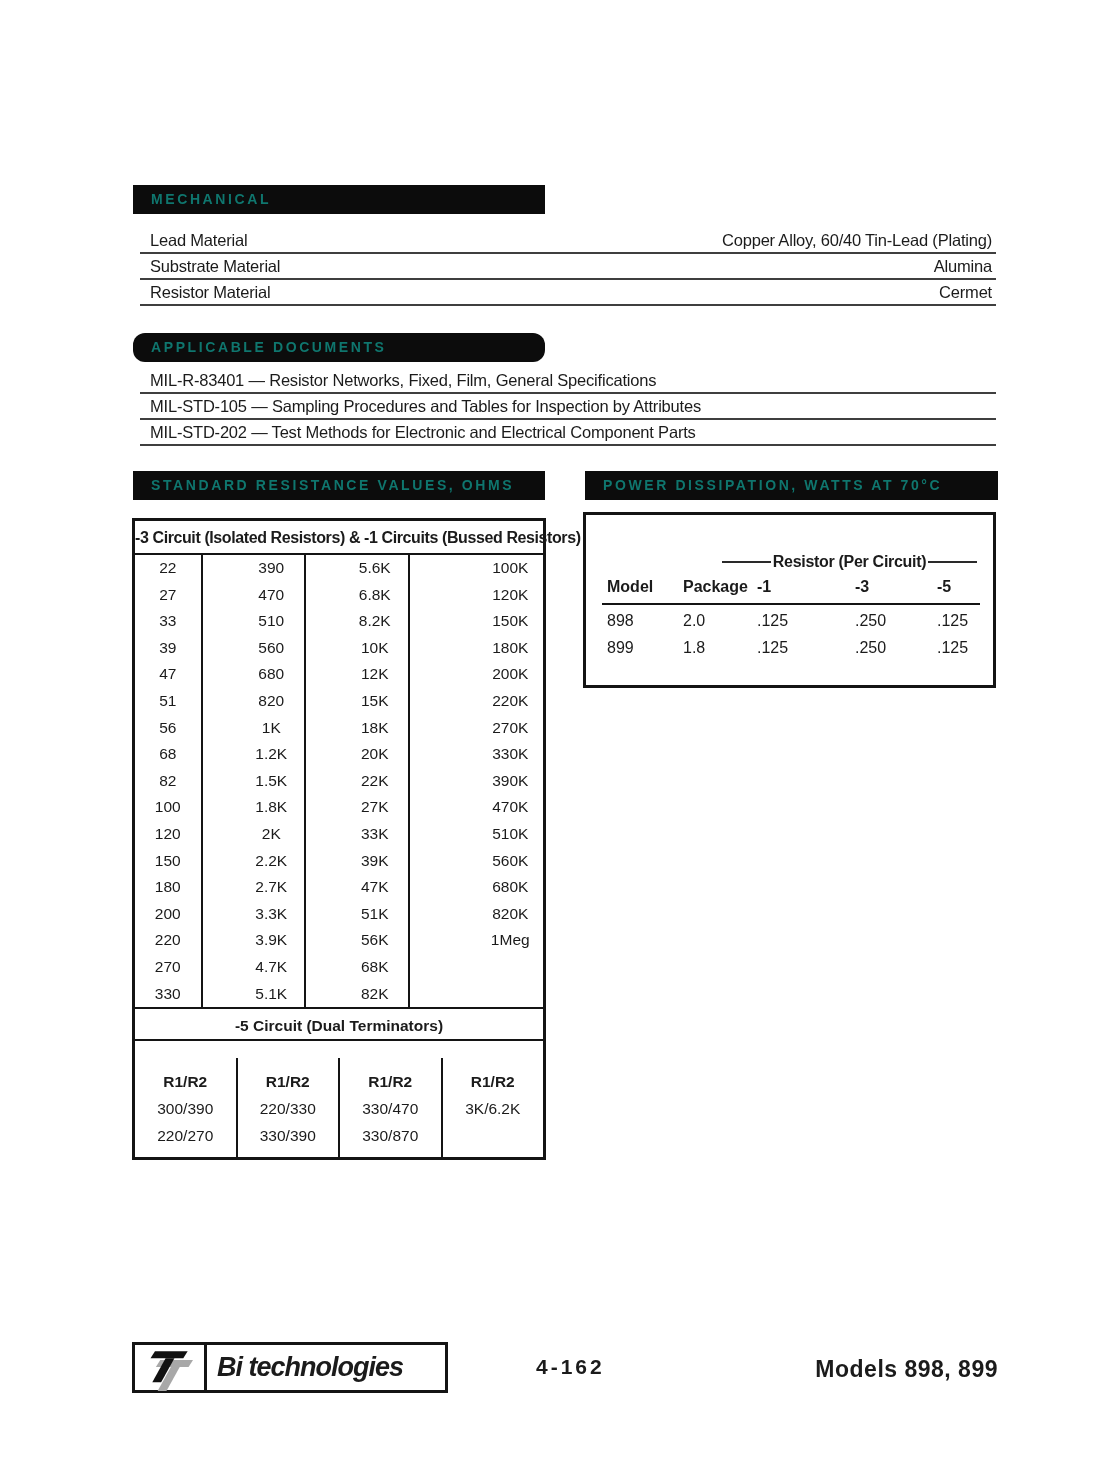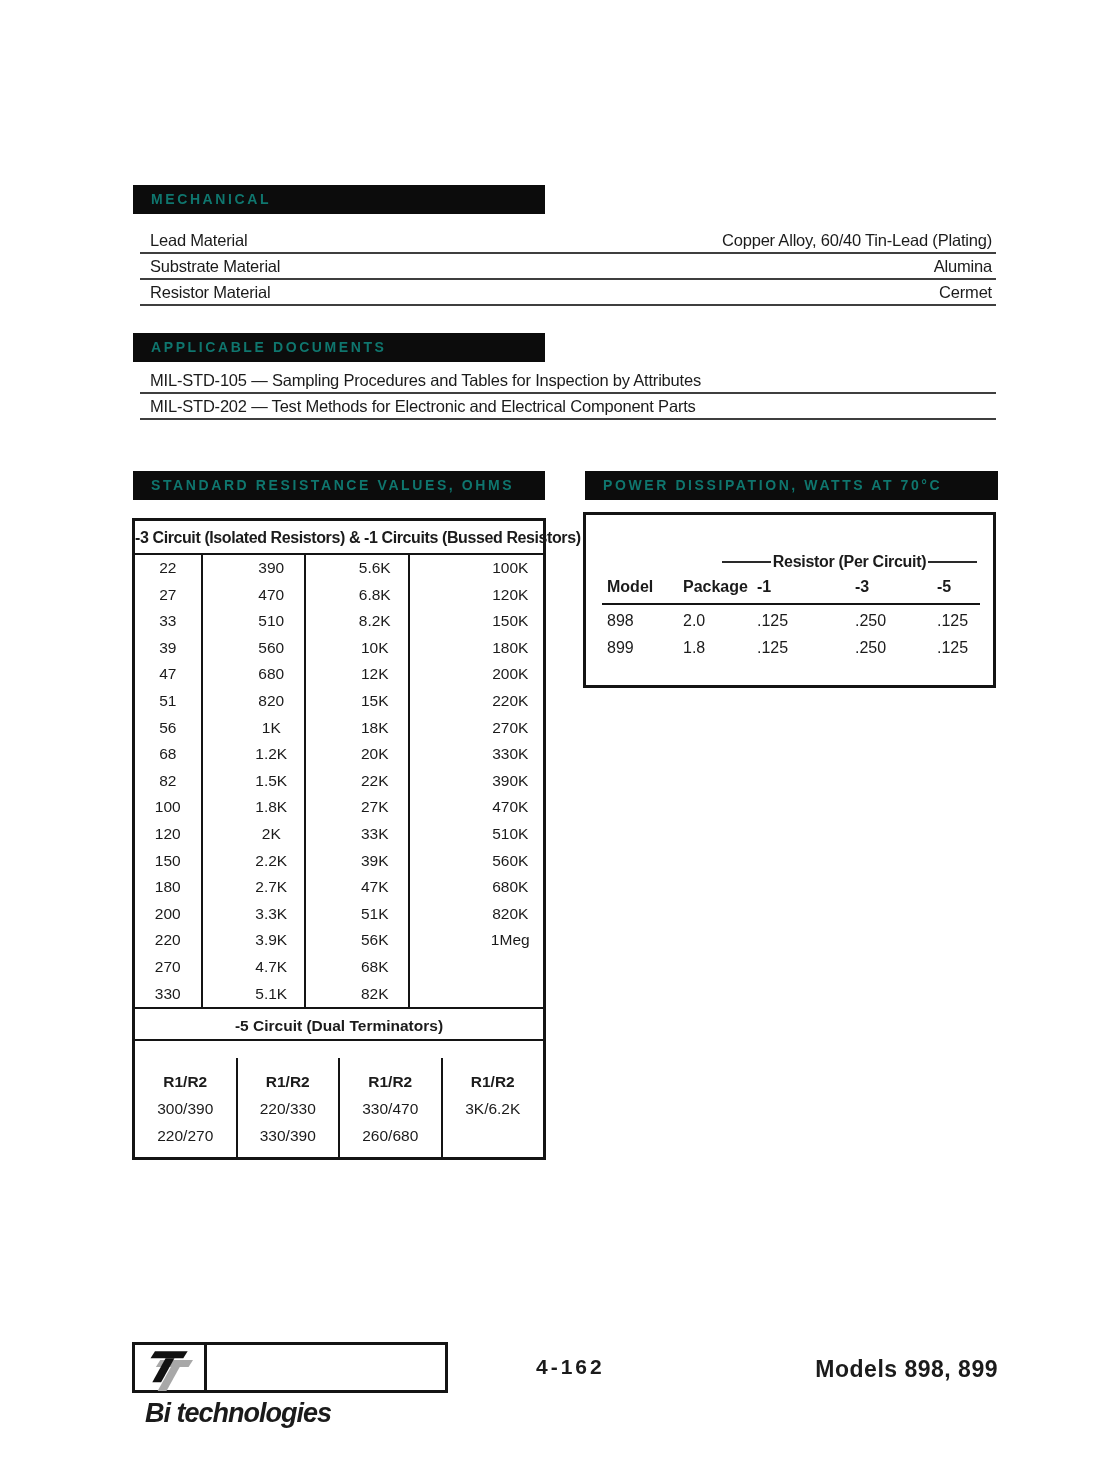--- a/index.html
+++ b/index.html
@@ -8,21 +8,21 @@
     position:relative; width:1097px; height:1466px; background:#ffffff;
     font-family:"Liberation Sans", sans-serif; color:#1b1b1b; overflow:hidden;
   }
   
   .bar {
     position:absolute; height:29px; background:#0c0c0c; color:#0f766e;
     font-size:14px; font-weight:bold; letter-spacing:2.6px;
     line-height:29px; padding-left:18px; white-space:nowrap;
   }
   .bar-mechanical { left:133px; top:185px; width:412px; }
-  .bar-docs       { left:133px; top:333px; width:412px; }
+  .bar-docs       { left:133px; top:333px; width:412px;border-radius:12px; }
   .bar-resist     { left:133px; top:471px; width:412px; }
   .bar-power      { left:585px; top:471px; width:413px; }
 
   
   .specrows { position:absolute; left:140px; width:856px; }
   .specrows-mech { top:228px; }
   .spec-row {
     height:26px; border-bottom:2px solid #3f3f3f;
     display:flex; justify-content:space-between; align-items:flex-end;
     font-size:16.5px; letter-spacing:-0.2px; line-height:24px;
@@ -84,21 +84,21 @@
   .power-grid.r1  { top:94px; }
   .power-grid.r2  { top:121px; }
   .power-grid span { height:24px; line-height:24px; white-space:nowrap; }
   .power-underline {
     position:absolute; top:88px; left:16px; width:378px; border-top:2px solid #141414;
   }
 
   
   .footer-logo-box {
     position:absolute; left:132px; top:1342px; width:316px; height:51px;
-    border:3px solid #141414; display:flex; align-items:stretch; background:#fff;flex-direction:column;
+    border:3px solid #141414; display:flex; align-items:stretch; background:#fff;
   }
   .logo-mark {
     width:72px; border-right:3px solid #141414; display:flex;
     align-items:center; justify-content:center;
   }
   .logo-text {
     flex:1 1 auto; font-weight:bold; font-style:italic; font-size:27px;
     line-height:45px; padding-left:10px; letter-spacing:-1px; white-space:nowrap;
   }
   .page-number {
@@ -126,20 +126,21 @@
       <span class="val">Alumina</span>
     </div>
     <div class="spec-row">
       <span class="lbl">Resistor Material</span>
       <span class="val">Cermet</span>
     </div>
   </div>
 
   <div class="bar bar-docs">APPLICABLE DOCUMENTS</div>
   <div class="docrows">
+    <div class="doc-row">MIL-R-83401 — Resistor Networks, Fixed, Film, General Specifications</div>
     <div class="doc-row">MIL-STD-105 — Sampling Procedures and Tables for Inspection by Attributes</div>
     <div class="doc-row">MIL-STD-202 — Test Methods for Electronic and Electrical Component Parts</div>
   </div>
 
   <div class="bar bar-resist">STANDARD RESISTANCE VALUES, OHMS</div>
 
   <div class="res-table">
     <div class="res-table-header">-3 Circuit (Isolated Resistors) &amp; -1 Circuits (Bussed Resistors)</div>
     <div class="res-grid">
       <div class="res-col">
@@ -228,21 +229,21 @@
         <div class="dual-cell">220/270</div>
       </div>
       <div class="dual-col">
         <div class="dual-head">R1/R2</div>
         <div class="dual-cell">220/330</div>
         <div class="dual-cell">330/390</div>
       </div>
       <div class="dual-col">
         <div class="dual-head">R1/R2</div>
         <div class="dual-cell">330/470</div>
-        <div class="dual-cell">260/680</div>
+        <div class="dual-cell">330/870</div>
       </div>
       <div class="dual-col">
         <div class="dual-head">R1/R2</div>
         <div class="dual-cell">3K/6.2K</div>
         <div class="dual-cell"></div>
       </div>
     </div>
   </div>
 
   <div class="bar bar-power">POWER DISSIPATION, WATTS AT 70°C</div>

